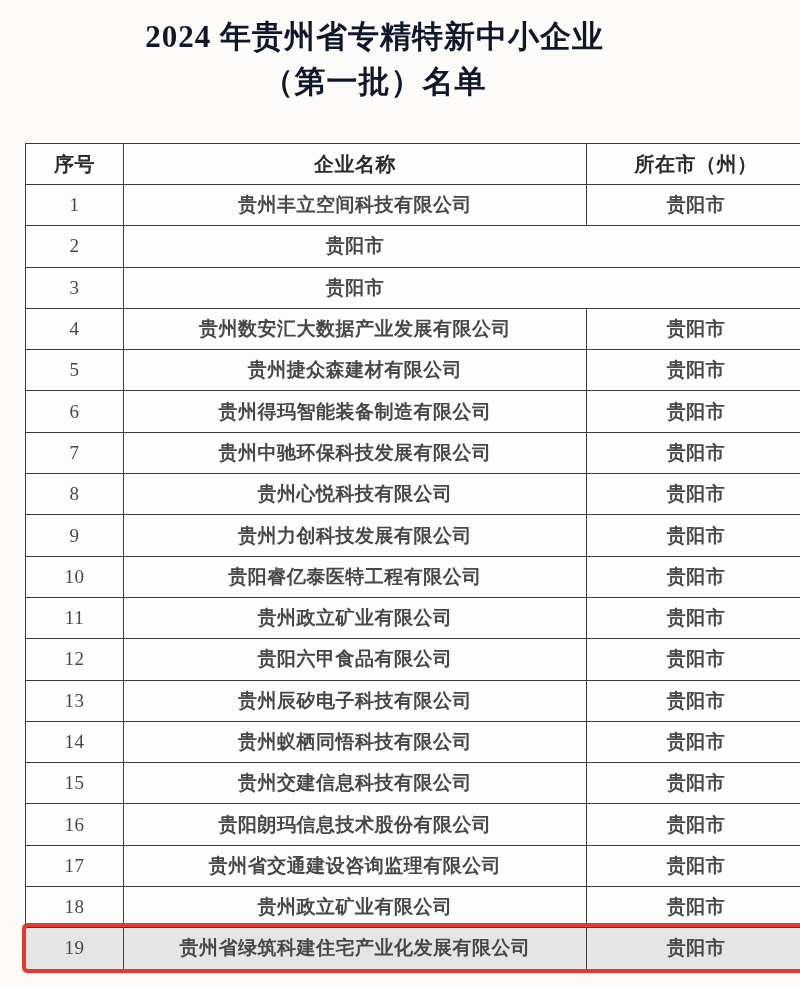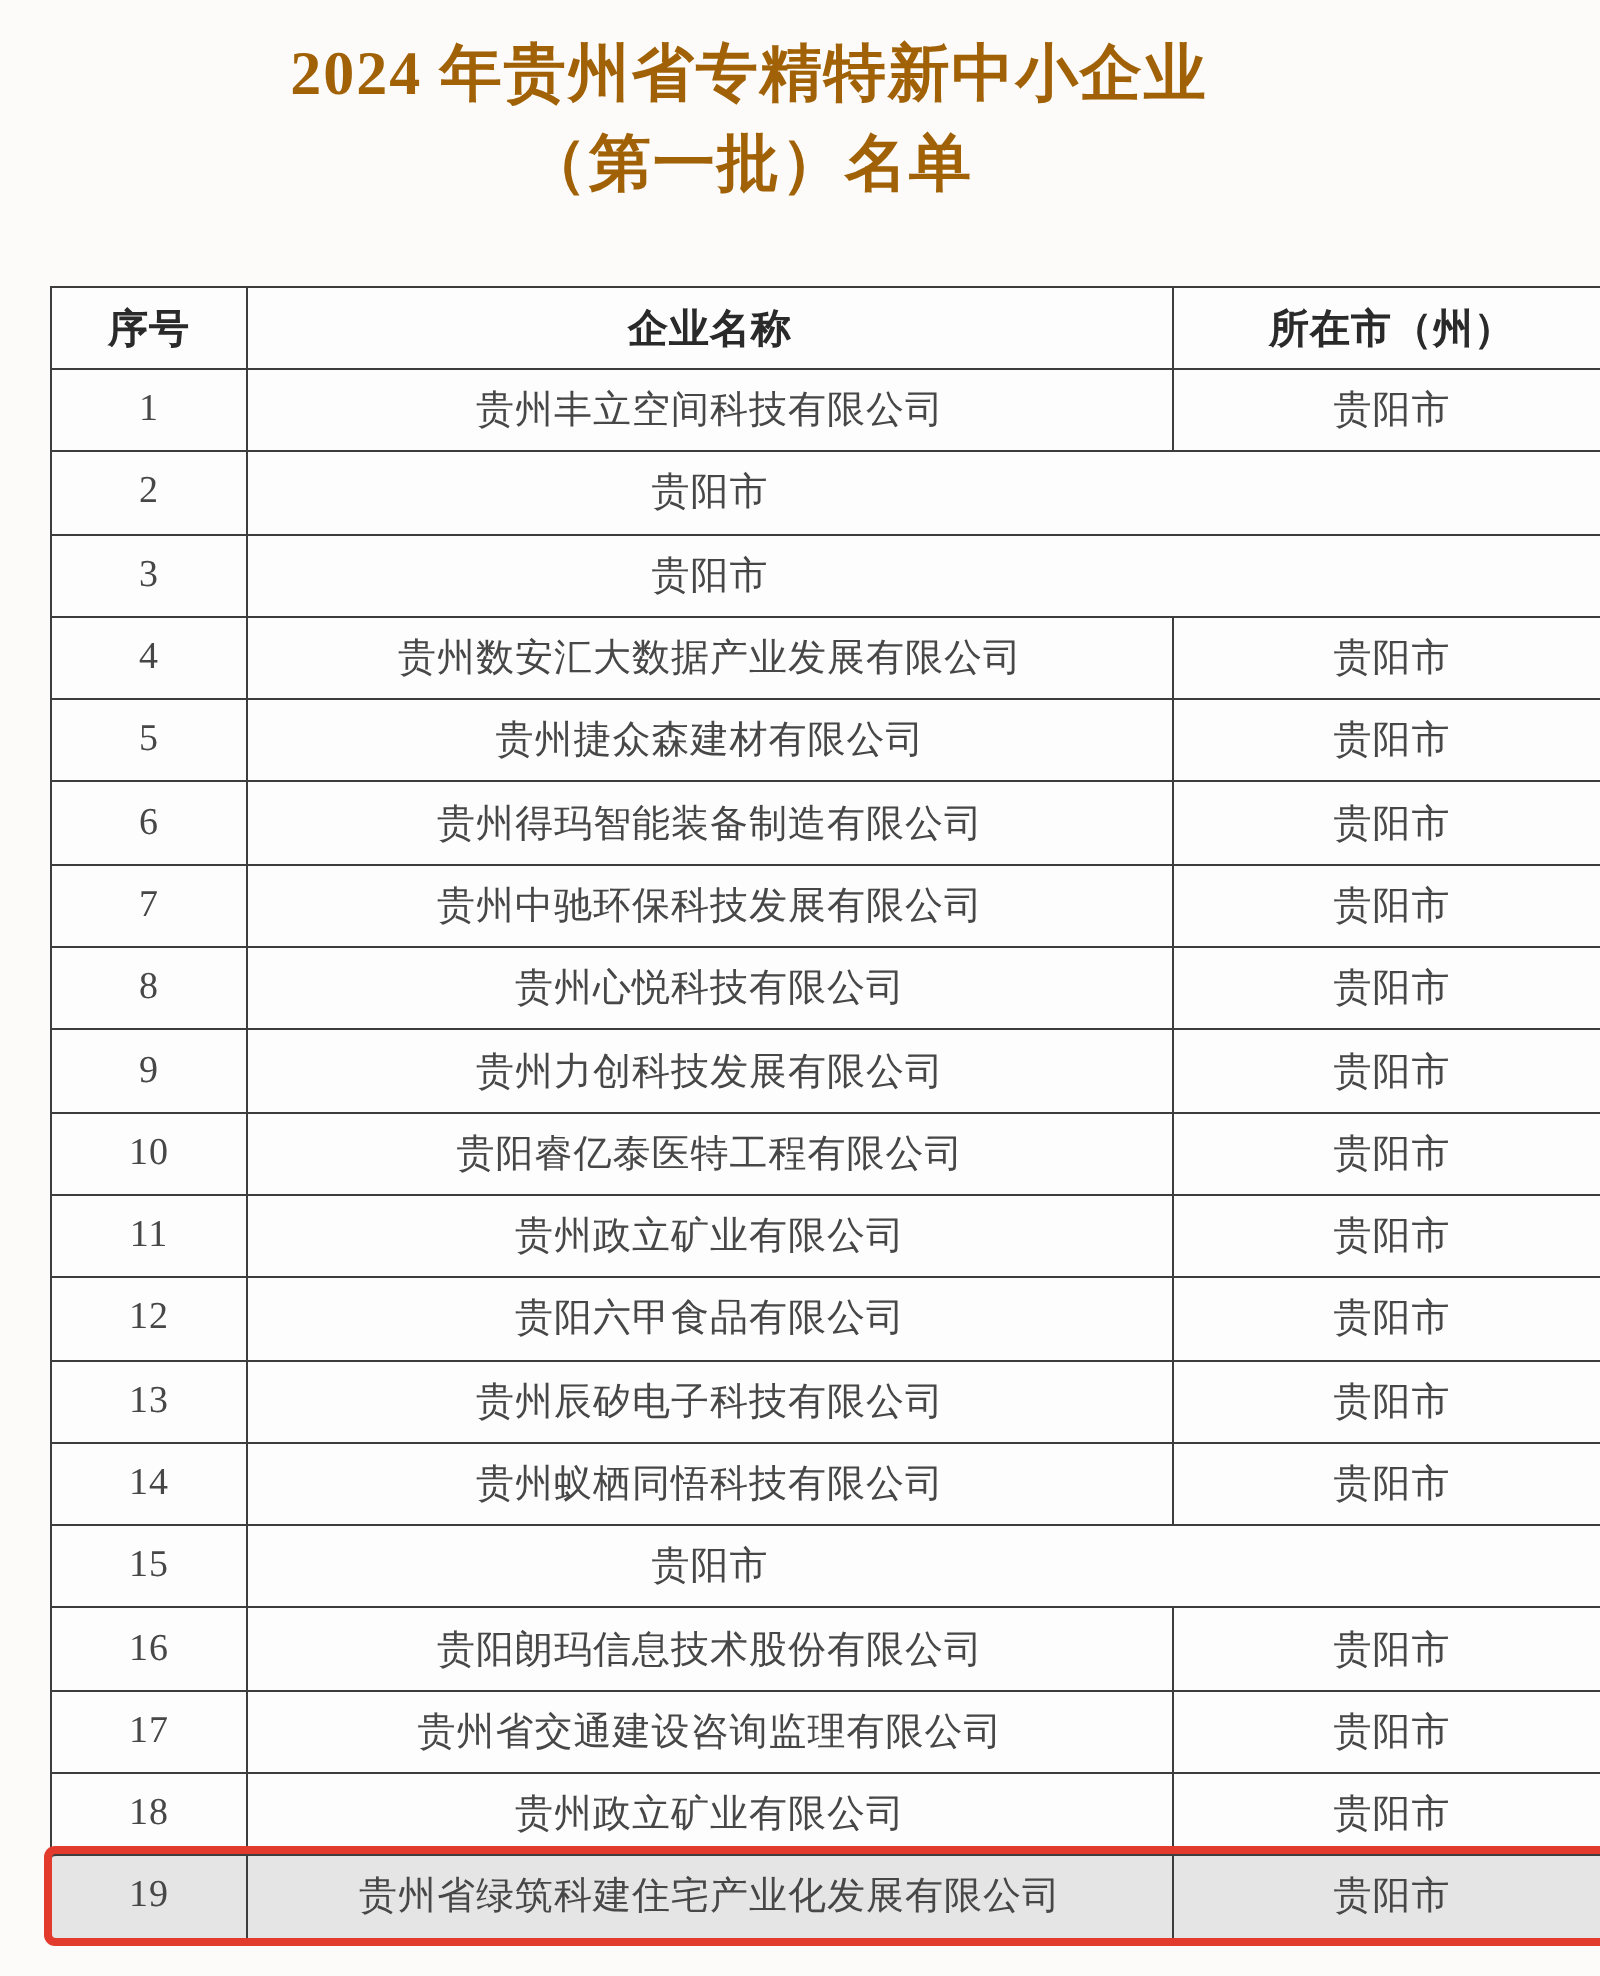--- a/index.html
+++ b/index.html
@@ -11,21 +11,21 @@
     font-family:"Liberation Serif", serif;
     overflow:hidden;
   }
   .title{
     position:absolute;
     left:25px;top:14px;width:699px;
     text-align:center;
     font-weight:bold;
     font-size:31px;
     line-height:45px;
-    color:#a16207;
+    color:#0f172a;
     letter-spacing:1px;
   }
   .table{
     position:absolute;
     left:25px;top:143px;width:781px;
     border:1px solid #3d3d3d;
     background:#fdfdfd;
     box-sizing:border-box;
   }
   .row{
@@ -35,21 +35,21 @@
   .row + .row{border-top:1px solid #3d3d3d;}
   .cell{
     display:flex;align-items:center;justify-content:center;
     height:40.3px;
     font-size:19px;
     color:#474747;
     letter-spacing:0.5px;
     white-space:nowrap;
     overflow:hidden;
   }
-  .cell + .cell{border-left:1px solid #3d3d3d;}
+  .cell + .cell{border-left:1px solid #3d3d3d;font-weight:bold;}
   .row.header .cell{
     height:40px;
     font-weight:bold;
     font-size:20px;
     color:#2a2a2a;
   }
   .row.highlighted{
     position:relative;
     z-index:2;
     background:#e5e5e5;
@@ -137,20 +137,21 @@
         <div class="cell name">贵州辰矽电子科技有限公司</div>
         <div class="cell city">贵阳市</div>
       </div>
       <div class="row">
         <div class="cell seq">14</div>
         <div class="cell name">贵州蚁栖同悟科技有限公司</div>
         <div class="cell city">贵阳市</div>
       </div>
       <div class="row">
         <div class="cell seq">15</div>
+        <div class="cell name">贵州交建信息科技有限公司</div>
         <div class="cell city">贵阳市</div>
       </div>
       <div class="row">
         <div class="cell seq">16</div>
         <div class="cell name">贵阳朗玛信息技术股份有限公司</div>
         <div class="cell city">贵阳市</div>
       </div>
       <div class="row">
         <div class="cell seq">17</div>
         <div class="cell name">贵州省交通建设咨询监理有限公司</div>

